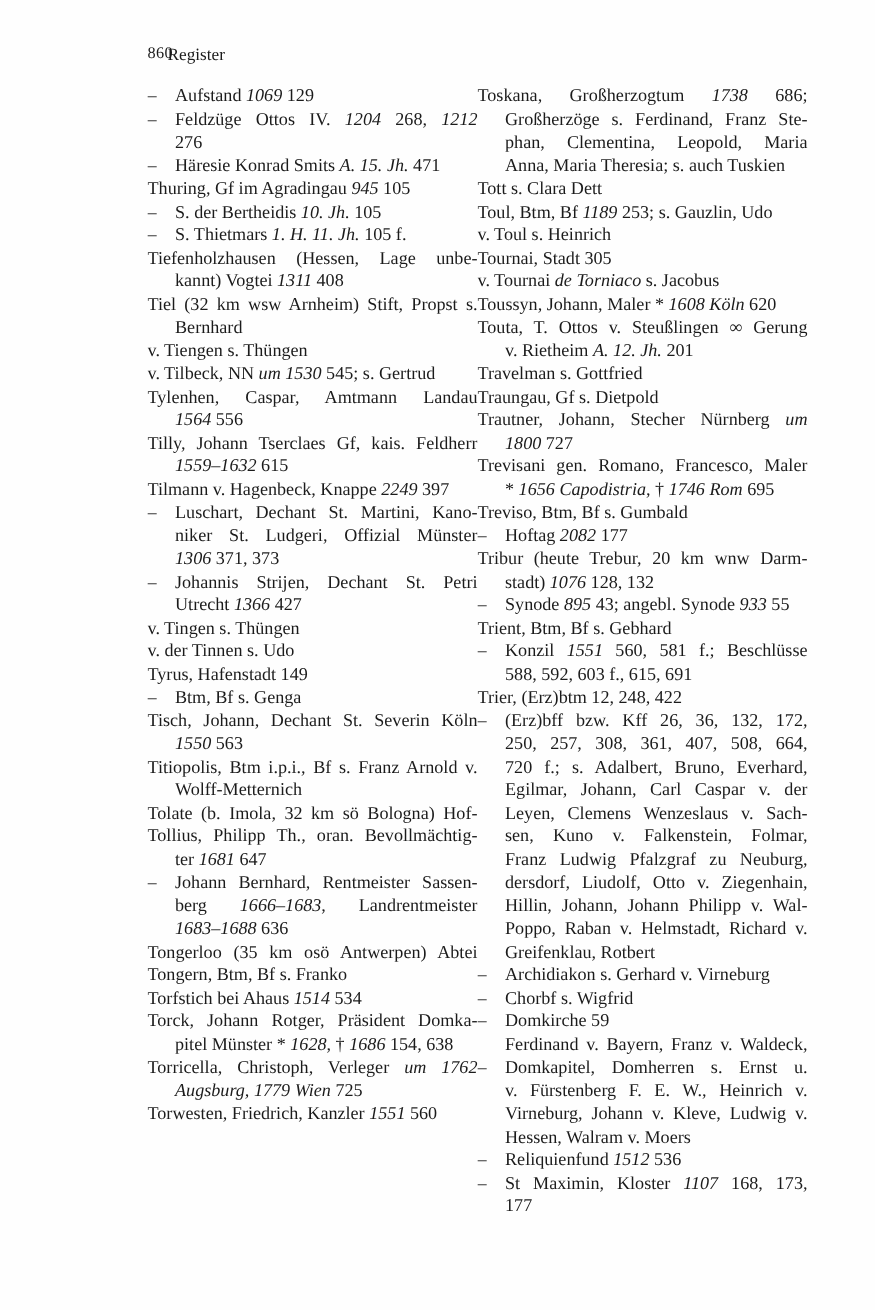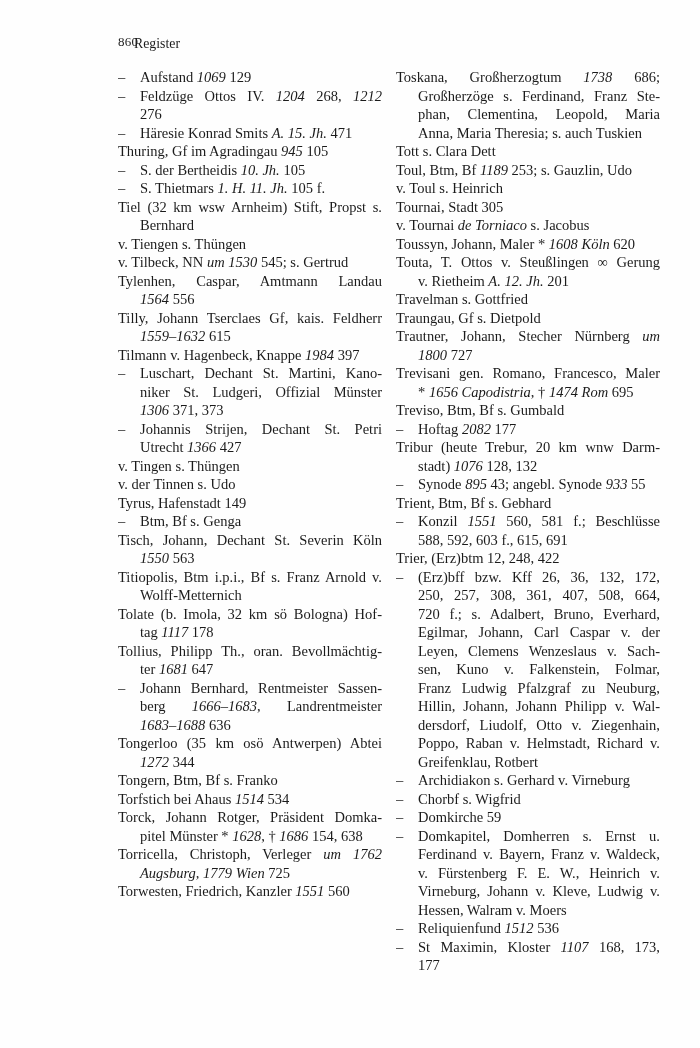--- a/index.html
+++ b/index.html
@@ -4,21 +4,21 @@
 <style>
   html,body{margin:0;padding:0;background:#e8e8e8;}
   .page{
     position:relative;width:700px;height:1048px;background:#fefefe;
     font-family:"Liberation Serif","DejaVu Serif",serif;color:#1b1b1b;
     overflow:hidden;margin:0 auto;
   }
   .runhead{position:absolute;left:118px;top:34px;width:542px;height:20px;}
   .pagenum{position:absolute;left:0;top:0;font-size:13px;letter-spacing:.3px;}
   .runtitle{position:absolute;left:16px;right:0;top:2px;font-size:13.8px;}
-  .columns{position:absolute;left:118px;top:68px;width:542px;display:flex;gap:14px;}
+  .columns{position:absolute;left:118px;top:68px;width:542px;display:flex;}
   .col{width:264px;}
   .entry{margin:0;}
   .ln{
     font-size:14.5px;line-height:18.5px;height:18.5px;
     white-space:nowrap;overflow:hidden;
     text-align:justify;text-align-last:justify;
   }
   .ln.end{text-align-last:left;}
   .ln.cont{padding-left:22px;}
   .dash{display:inline-block;width:22px;}
@@ -47,39 +47,43 @@
         <div class="entry">
           <div class="ln end">Thuring, Gf im Agradingau <i>945</i> 105</div>
         </div>
         <div class="entry">
           <div class="ln end"><span class="dash">–</span>S. der Bertheidis <i>10. Jh.</i> 105</div>
         </div>
         <div class="entry">
           <div class="ln end"><span class="dash">–</span>S. Thietmars <i>1. H. 11. Jh.</i> 105 f.</div>
         </div>
         <div class="entry">
+          <div class="ln">Tiefenholzhausen (Hessen, Lage unbe-</div>
+          <div class="ln cont end">kannt) Vogtei <i>1311</i> 408</div>
+        </div>
+        <div class="entry">
           <div class="ln">Tiel (32 km wsw Arnheim) Stift, Propst s.</div>
           <div class="ln cont end">Bernhard</div>
         </div>
         <div class="entry">
           <div class="ln end">v. Tiengen s. Thüngen</div>
         </div>
         <div class="entry">
           <div class="ln end">v. Tilbeck, NN <i>um 1530</i> 545; s. Gertrud</div>
         </div>
         <div class="entry">
           <div class="ln">Tylenhen, Caspar, Amtmann Landau</div>
           <div class="ln cont end"><i>1564</i> 556</div>
         </div>
         <div class="entry">
           <div class="ln">Tilly, Johann Tserclaes Gf, kais. Feldherr</div>
           <div class="ln cont end"><i>1559–1632</i> 615</div>
         </div>
         <div class="entry">
-          <div class="ln end">Tilmann v. Hagenbeck, Knappe <i>1984</i> 397</div>
+          <div class="ln end">Tilmann v. Hagenbeck, Knappe <i>2249</i> 397</div>
         </div>
         <div class="entry">
           <div class="ln"><span class="dash">–</span>Luschart, Dechant St. Martini, Kano-</div>
           <div class="ln cont">niker St. Ludgeri, Offizial Münster</div>
           <div class="ln cont end"><i>1306</i> 371, 373</div>
         </div>
         <div class="entry">
           <div class="ln"><span class="dash">–</span>Johannis Strijen, Dechant St. Petri</div>
           <div class="ln cont end">Utrecht <i>1366</i> 427</div>
         </div>
@@ -98,34 +102,32 @@
         <div class="entry">
           <div class="ln">Tisch, Johann, Dechant St. Severin Köln</div>
           <div class="ln cont end"><i>1550</i> 563</div>
         </div>
         <div class="entry">
           <div class="ln">Titiopolis, Btm i.p.i., Bf s. Franz Arnold v.</div>
           <div class="ln cont end">Wolff-Metternich</div>
         </div>
         <div class="entry">
           <div class="ln">Tolate (b. Imola, 32 km sö Bologna) Hof-</div>
-          <div class="ln cont end">tag <i>1117</i> 178</div>
         </div>
         <div class="entry">
           <div class="ln">Tollius, Philipp Th., oran. Bevollmächtig-</div>
           <div class="ln cont end">ter <i>1681</i> 647</div>
         </div>
         <div class="entry">
           <div class="ln"><span class="dash">–</span>Johann Bernhard, Rentmeister Sassen-</div>
           <div class="ln cont">berg <i>1666–1683</i>, Landrentmeister</div>
           <div class="ln cont end"><i>1683–1688</i> 636</div>
         </div>
         <div class="entry">
           <div class="ln">Tongerloo (35 km osö Antwerpen) Abtei</div>
-          <div class="ln cont end"><i>1272</i> 344</div>
         </div>
         <div class="entry">
           <div class="ln end">Tongern, Btm, Bf s. Franko</div>
         </div>
         <div class="entry">
           <div class="ln end">Torfstich bei Ahaus <i>1514</i> 534</div>
         </div>
         <div class="entry">
           <div class="ln">Torck, Johann Rotger, Präsident Domka-</div>
           <div class="ln cont end">pitel Münster * <i>1628</i>, † <i>1686</i> 154, 638</div>
@@ -172,21 +174,21 @@
         </div>
         <div class="entry">
           <div class="ln end">Traungau, Gf s. Dietpold</div>
         </div>
         <div class="entry">
           <div class="ln">Trautner, Johann, Stecher Nürnberg <i>um</i></div>
           <div class="ln cont end"><i>1800</i> 727</div>
         </div>
         <div class="entry">
           <div class="ln">Trevisani gen. Romano, Francesco, Maler</div>
-          <div class="ln cont end">* <i>1656 Capodistria</i>, † <i>1474 Rom</i> 695</div>
+          <div class="ln cont end">* <i>1656 Capodistria</i>, † <i>1746 Rom</i> 695</div>
         </div>
         <div class="entry">
           <div class="ln end">Treviso, Btm, Bf s. Gumbald</div>
         </div>
         <div class="entry">
           <div class="ln end"><span class="dash">–</span>Hoftag <i>2082</i> 177</div>
         </div>
         <div class="entry">
           <div class="ln">Tribur (heute Trebur, 20 km wnw Darm-</div>
           <div class="ln cont end">stadt) <i>1076</i> 128, 132</div>
@@ -205,37 +207,37 @@
           <div class="ln end">Trier, (Erz)btm 12, 248, 422</div>
         </div>
         <div class="entry">
           <div class="ln"><span class="dash">–</span>(Erz)bff bzw. Kff 26, 36, 132, 172,</div>
           <div class="ln cont">250, 257, 308, 361, 407, 508, 664,</div>
           <div class="ln cont">720 f.; s. Adalbert, Bruno, Everhard,</div>
           <div class="ln cont">Egilmar, Johann, Carl Caspar v. der</div>
           <div class="ln cont">Leyen, Clemens Wenzeslaus v. Sach-</div>
           <div class="ln cont">sen, Kuno v. Falkenstein, Folmar,</div>
           <div class="ln cont">Franz Ludwig Pfalzgraf zu Neuburg,</div>
+          <div class="ln cont">dersdorf, Liudolf, Otto v. Ziegenhain,</div>
           <div class="ln cont">Hillin, Johann, Johann Philipp v. Wal-</div>
-          <div class="ln cont">dersdorf, Liudolf, Otto v. Ziegenhain,</div>
           <div class="ln cont">Poppo, Raban v. Helmstadt, Richard v.</div>
           <div class="ln cont end">Greifenklau, Rotbert</div>
         </div>
         <div class="entry">
           <div class="ln end"><span class="dash">–</span>Archidiakon s. Gerhard v. Virneburg</div>
         </div>
         <div class="entry">
           <div class="ln end"><span class="dash">–</span>Chorbf s. Wigfrid</div>
         </div>
         <div class="entry">
           <div class="ln end"><span class="dash">–</span>Domkirche 59</div>
         </div>
         <div class="entry">
+          <div class="ln cont">Ferdinand v. Bayern, Franz v. Waldeck,</div>
           <div class="ln"><span class="dash">–</span>Domkapitel, Domherren s. Ernst u.</div>
-          <div class="ln cont">Ferdinand v. Bayern, Franz v. Waldeck,</div>
           <div class="ln cont">v. Fürstenberg F. E. W., Heinrich v.</div>
           <div class="ln cont">Virneburg, Johann v. Kleve, Ludwig v.</div>
           <div class="ln cont end">Hessen, Walram v. Moers</div>
         </div>
         <div class="entry">
           <div class="ln end"><span class="dash">–</span>Reliquienfund <i>1512</i> 536</div>
         </div>
         <div class="entry">
           <div class="ln"><span class="dash">–</span>St Maximin, Kloster <i>1107</i> 168, 173,</div>
           <div class="ln cont end">177</div>

